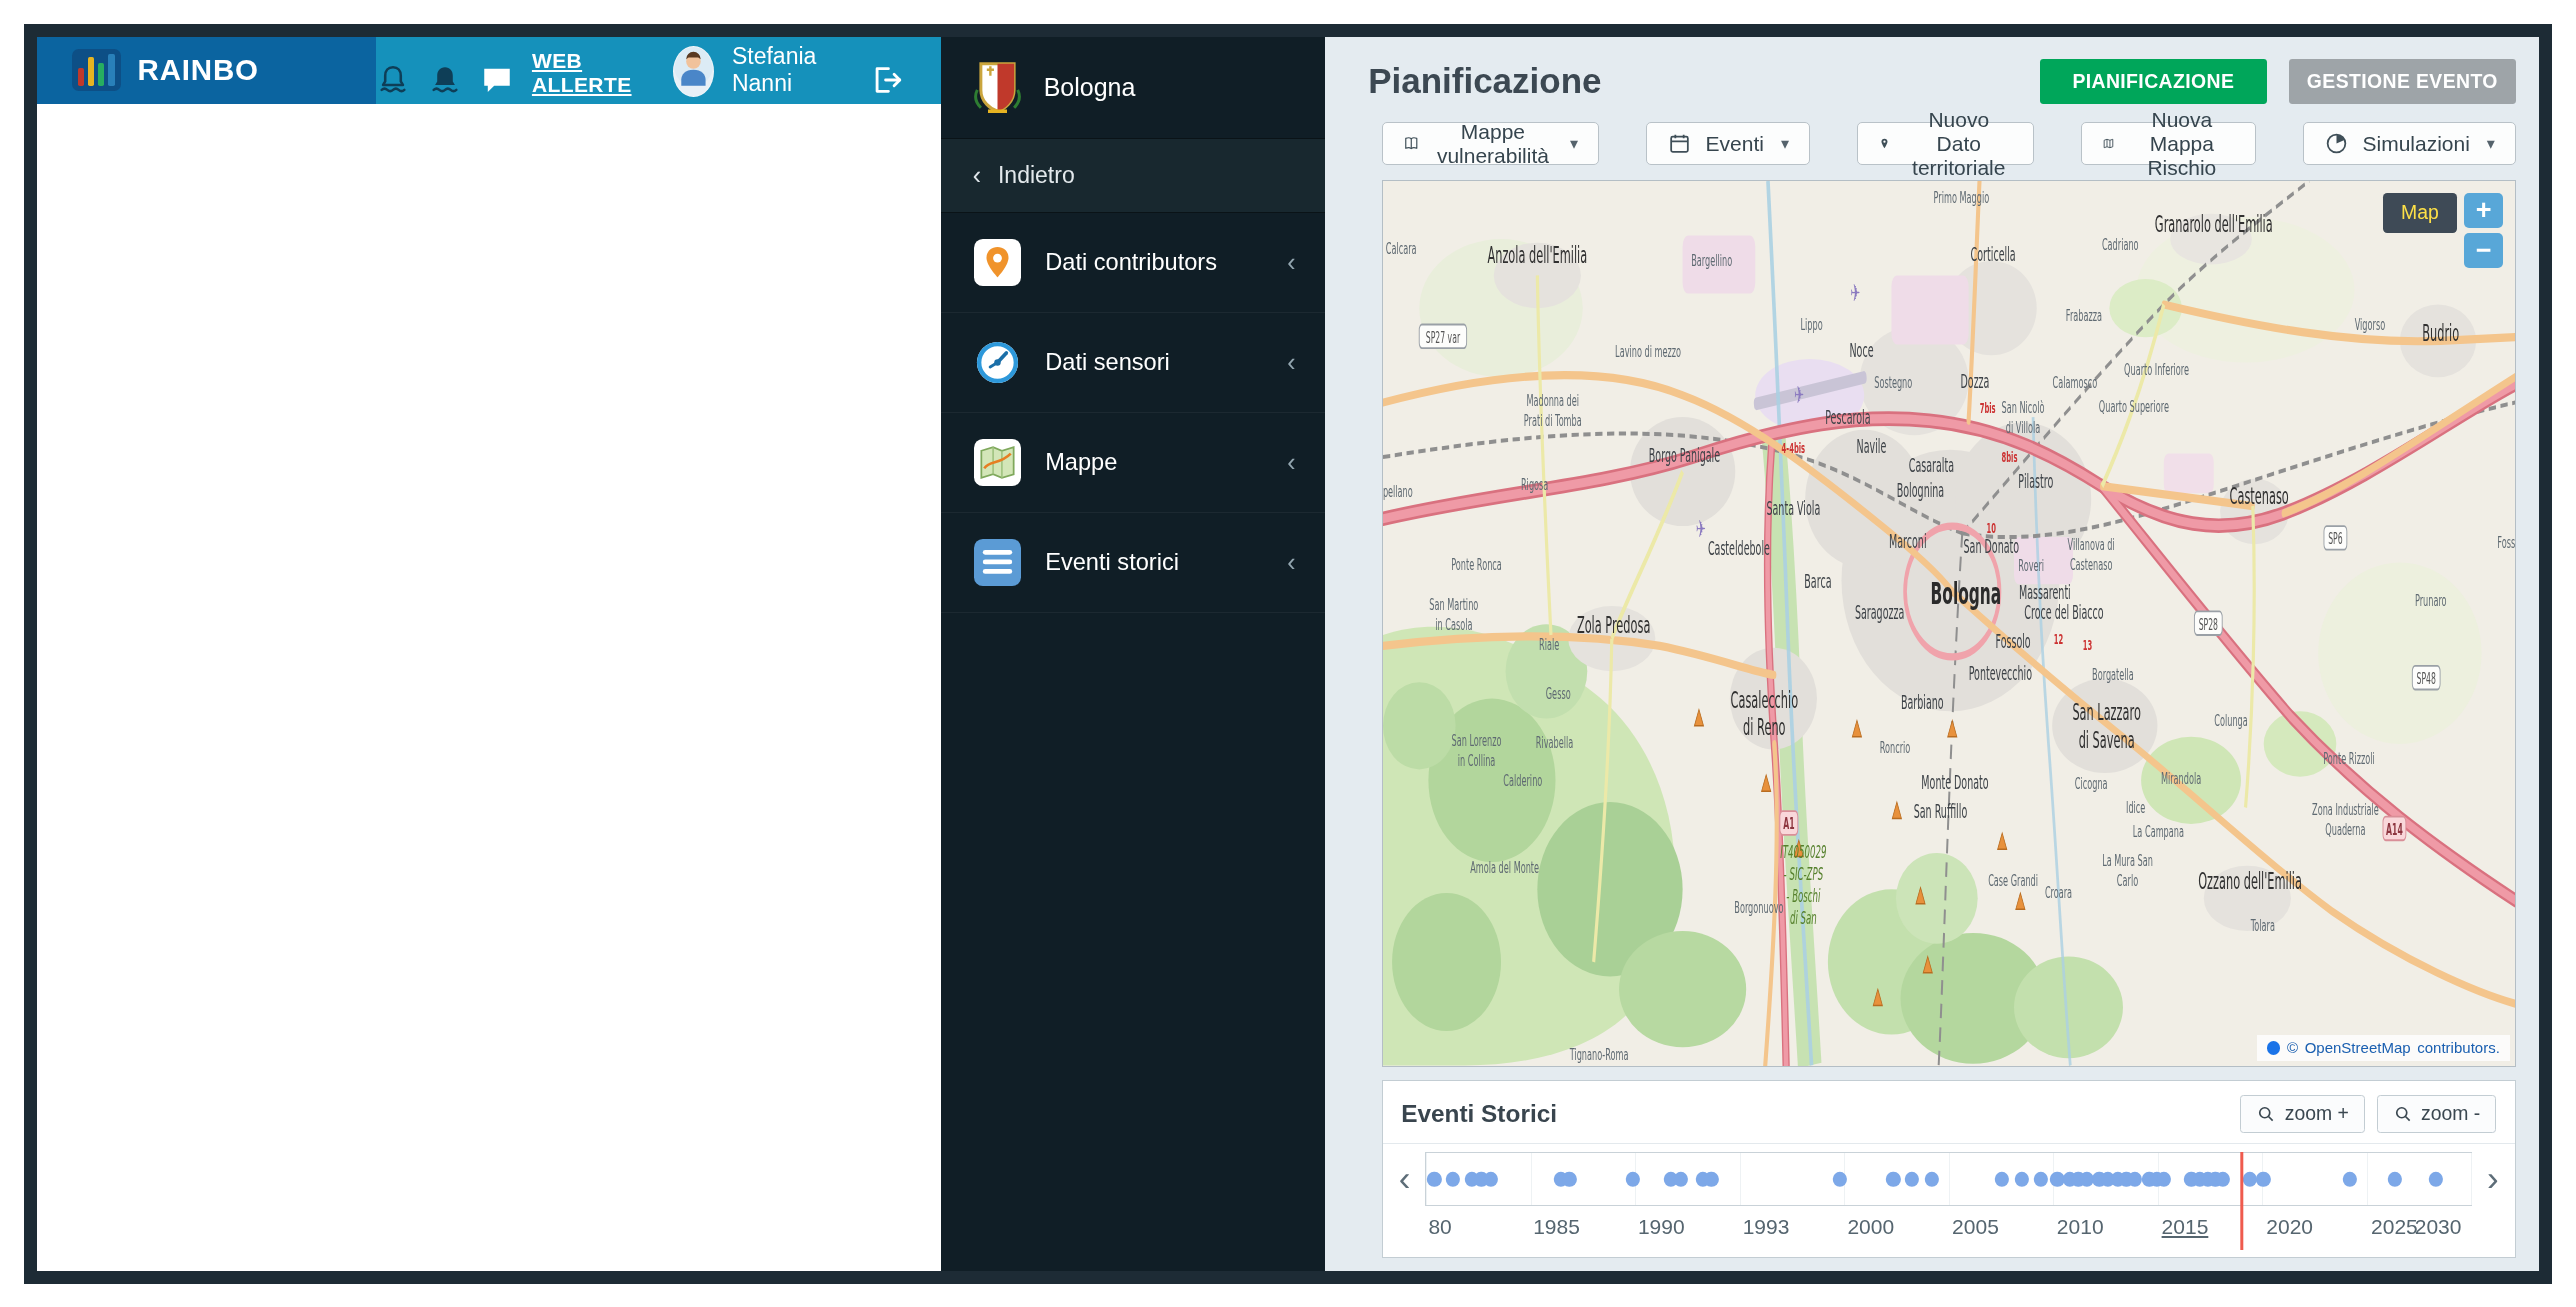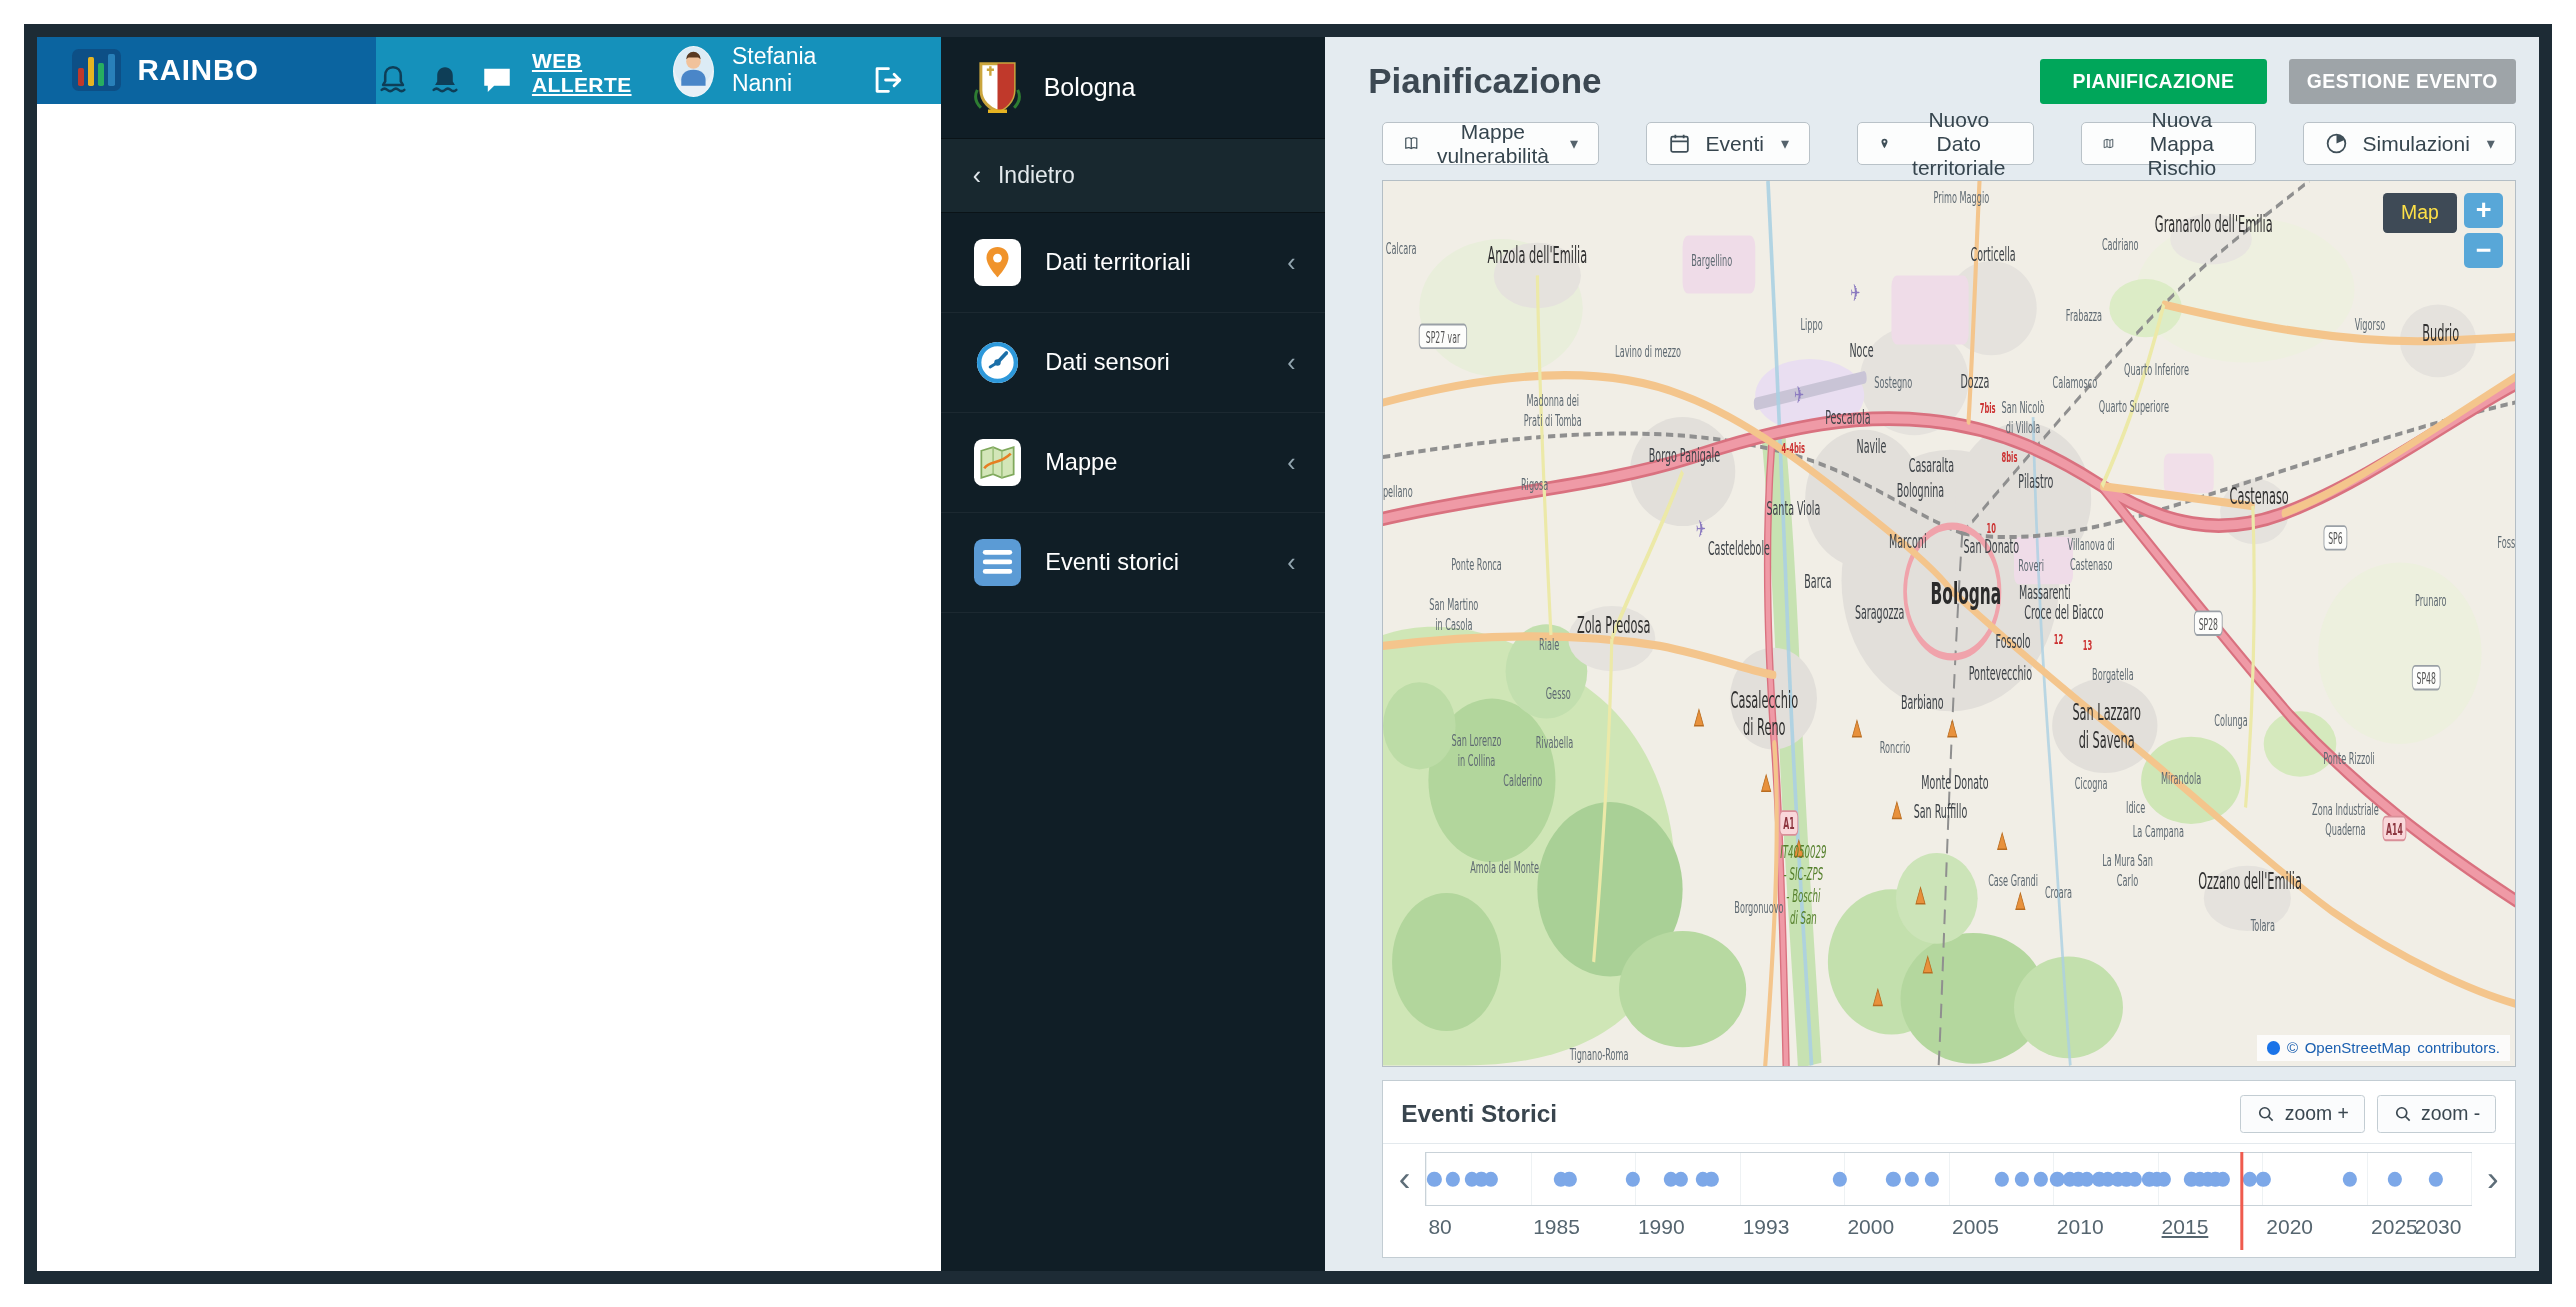--- a/index.html
+++ b/index.html
@@ -161,21 +161,21 @@
 
       <nav>
         <div class="menu-item">
           <span class="mi-icon">
             <svg viewBox="0 0 32 32">
                 <rect width="32" height="32" rx="6" fill="#fff"></rect>
                 <path d="M16 5.5 c-4.4 0 -7.5 3.2 -7.5 7.2 c0 5.4 7.5 13.3 7.5 13.3 s7.5 -7.9 7.5 -13.3 c0 -4 -3.1 -7.2 -7.5 -7.2 z" fill="#f0932b"></path>
                 <circle cx="16" cy="13" r="3" fill="#fff"></circle>
               </svg>
           </span>
-          <span data-bind="sidebar.items.0.label">Dati territoriali</span>
+          <span data-bind="sidebar.items.0.label">Dati contributors</span>
           <span class="mi-chevron" data-bind="sidebar.collapse_char">‹</span>
         </div>
         <div class="menu-item">
           <span class="mi-icon">
             <svg viewBox="0 0 32 32">
                 <circle cx="16" cy="16" r="14" fill="#fff"></circle>
                 <circle cx="16" cy="16" r="12.5" fill="none" stroke="#2d98da" stroke-width="3"></circle>
                 <path d="M16 16 L22 9.5" stroke="#1b6fa8" stroke-width="2.5" stroke-linecap="round"></path>
                 <path d="M16 16 L11 19" stroke="#1b6fa8" stroke-width="2" stroke-linecap="round"></path>
                 <circle cx="16" cy="16" r="2.2" fill="#1b6fa8"></circle>

